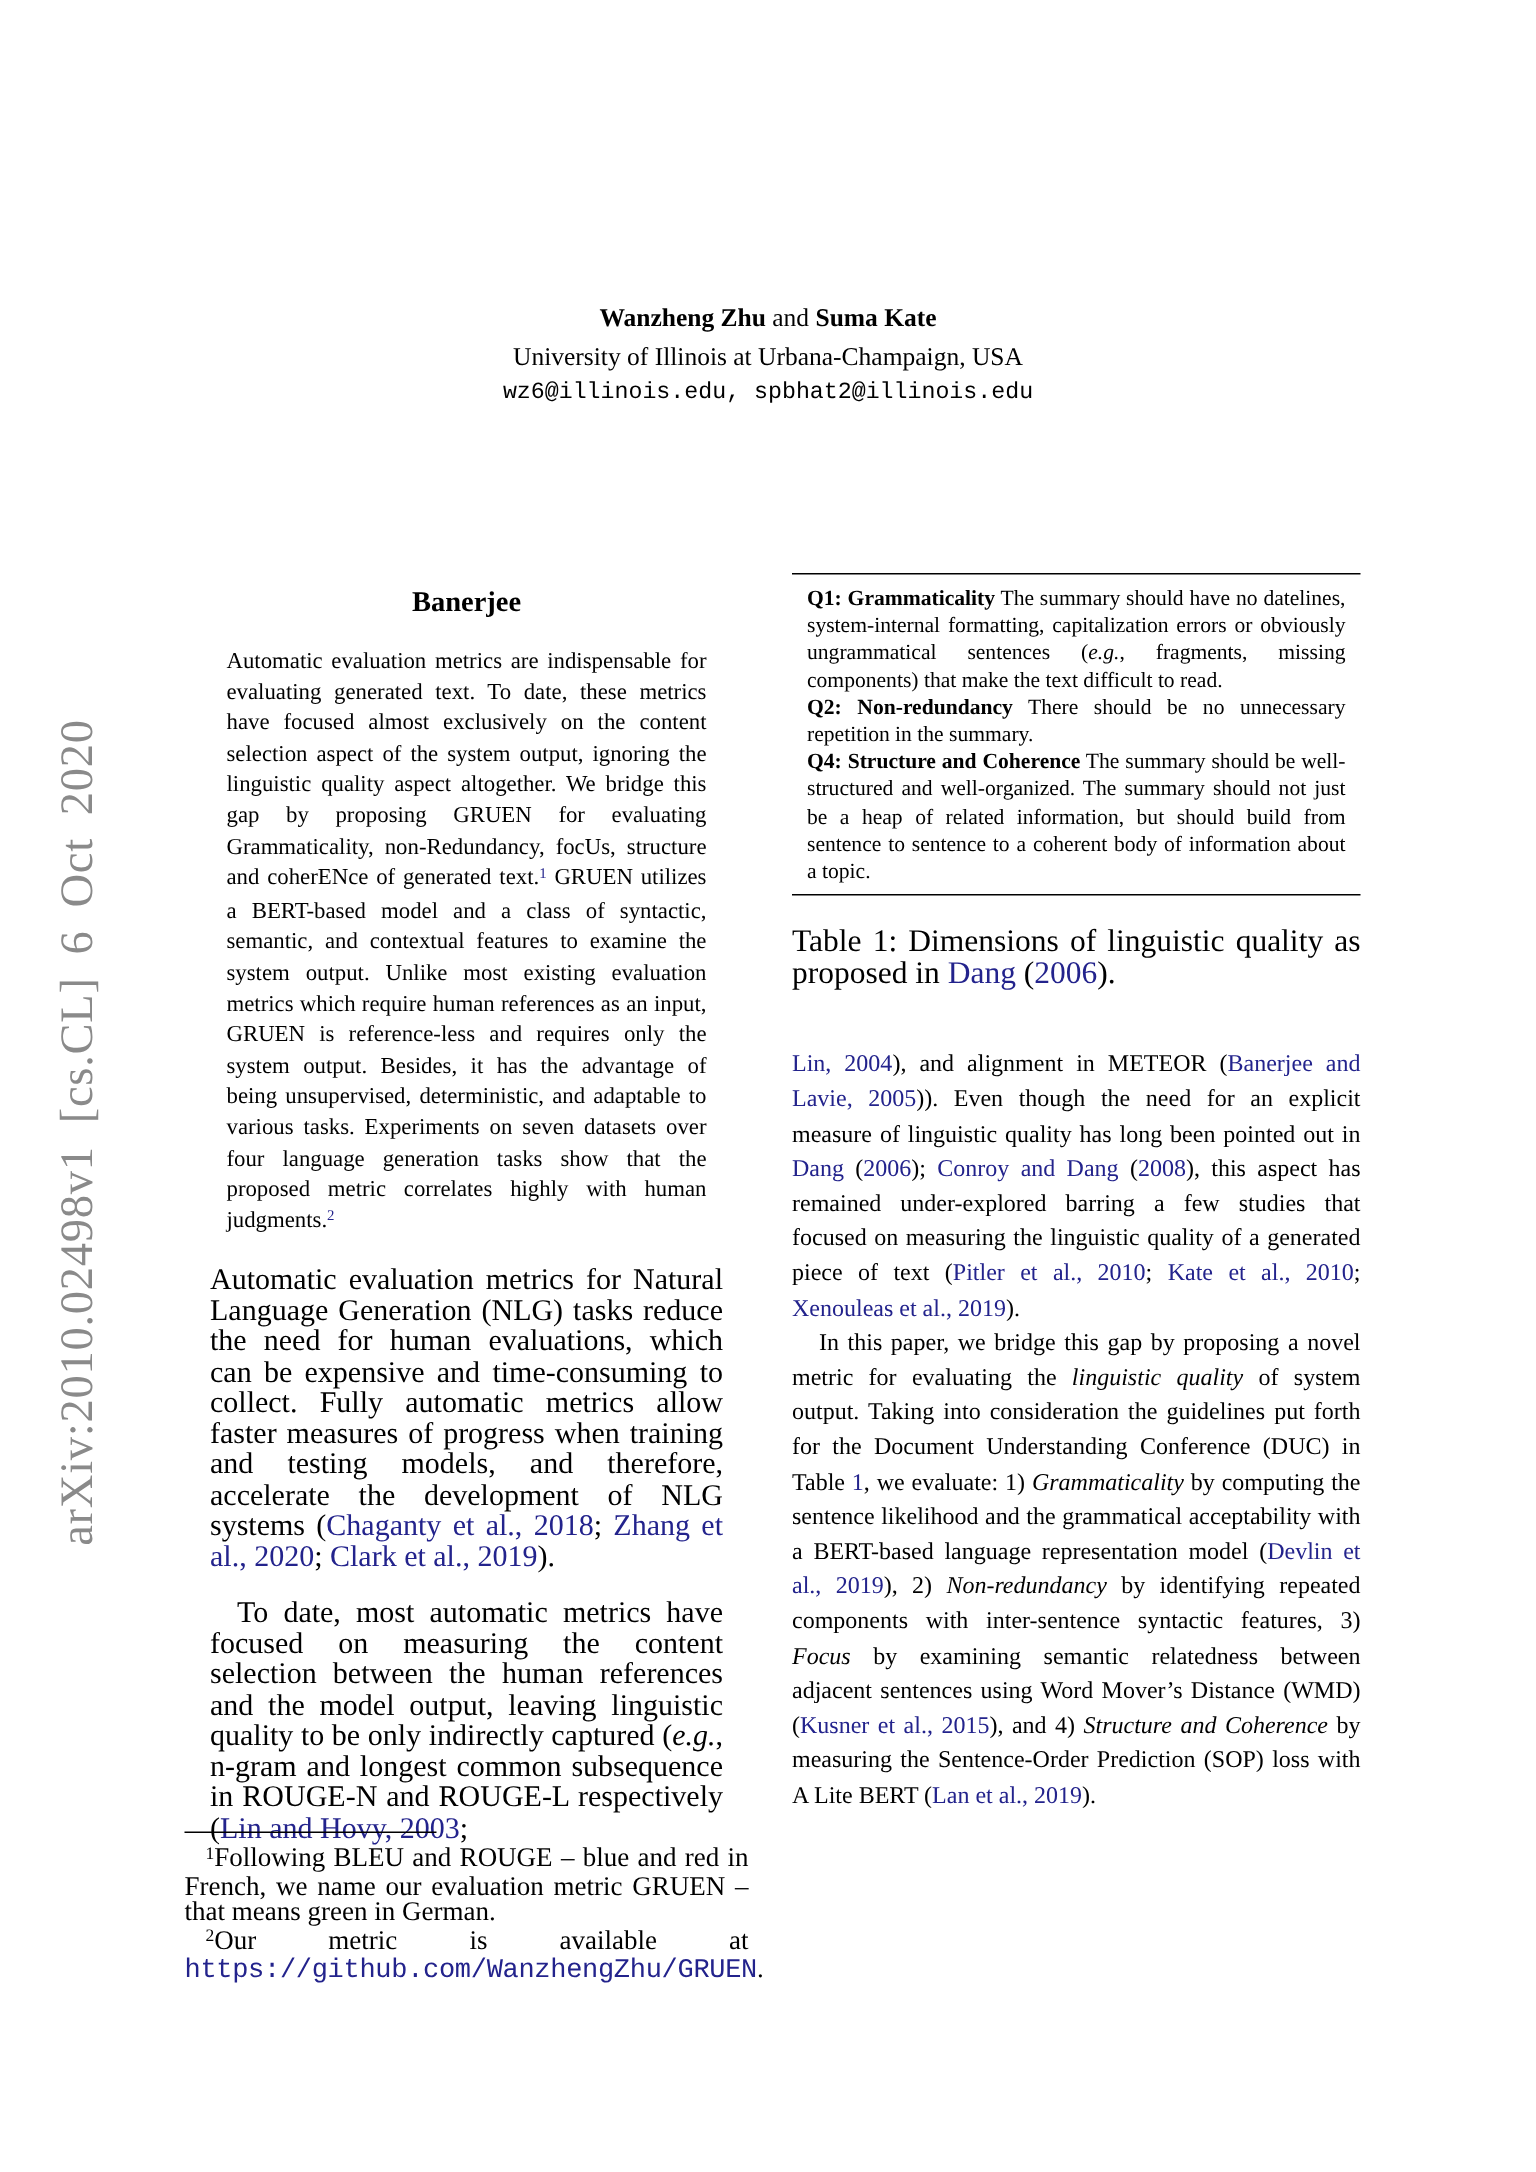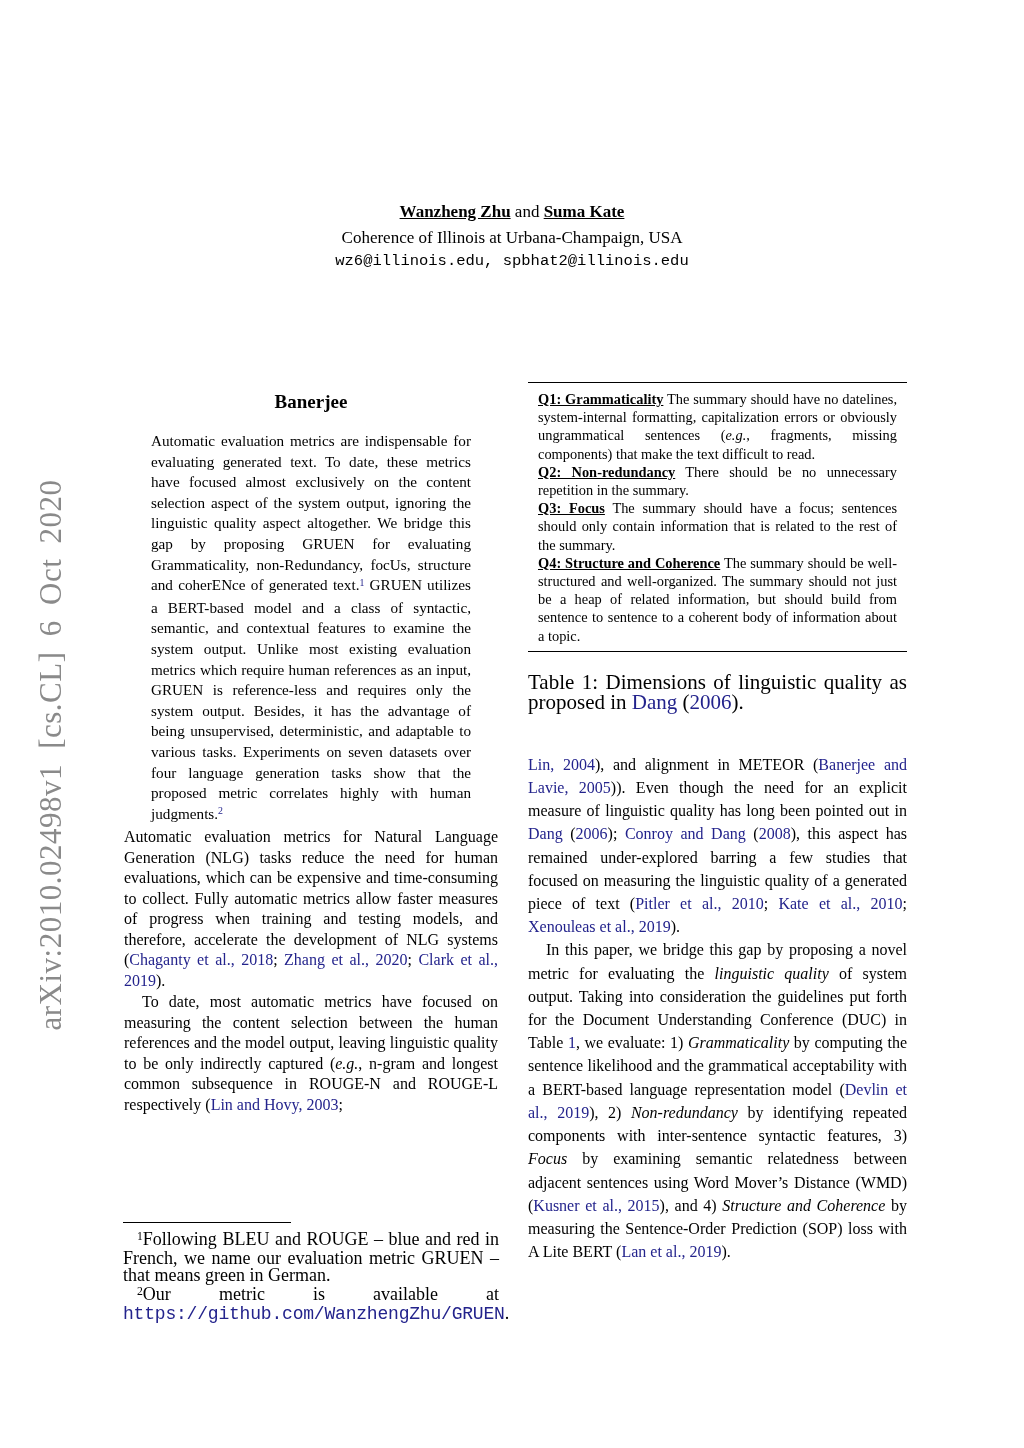--- a/index.html
+++ b/index.html
@@ -22,72 +22,71 @@
   
   .col-left{position:absolute;left:123px;top:383px;width:376px;height:942px;}
   .col-right{position:absolute;left:528px;top:382px;width:379px;}
 
   .abstract-heading{text-align:center;font-size:19px;font-weight:bold;margin:8px 0 18px 0;}
   .abstract-body{width:320px;margin:0 auto;font-size:15.2px;line-height:20.6px;text-align:justify;}
 
   .section-heading{margin:18px 0 6px 0;font-size:18.5px;font-weight:bold;}
   .section-heading .secnum{margin-right:24px;}
 
-  .body-para{font-size:16px;line-height:20.5px;text-align:justify;margin:1px;}
+  .body-para{font-size:20px;line-height:20.5px;text-align:justify;margin:17px;}
   .indent{text-indent:18px;}
 
   .footnote-block{position:absolute;bottom:0;left:0;width:376px;}
   .footnote-rule{border:none;border-top:1.2px solid #000;width:168px;margin:0 0 8px 0;}
   .footnote{font-size:18px;line-height:17px;text-align:justify;margin:0 0 2px 0;text-indent:14px;}
 
   
   .table1{border-top:1.8px solid #000;border-bottom:1.8px solid #000;padding:7px 10px 6px 10px;}
   .table-row{font-size:14.4px;line-height:18.2px;text-align:justify;margin:0;}
   .caption{margin:20px 0 0 0;font-size:21px;line-height:20.5px;text-align:justify;font-family:Liberation Serif, serif;}
 
   .rc-para1{margin:40px 0 0 0;font-size:16px;line-height:23.2px;text-align:justify;}
   .rc-para2{margin:0;font-size:16px;line-height:23.2px;text-align:justify;text-indent:18px;}
 
   
-  .b{font-weight:bold;text-decoration:underline;}
+  .b{font-weight:bold;}
   .i{font-style:italic;}
   .lk{color:#23238c;}
   .mono{font-family:"Liberation Mono",monospace;letter-spacing:-0.2px;}
   .sup{font-size:0.65em;position:relative;top:-0.45em;}
 </style>
 </head>
 <body>
 
 <div class="page">
 
   <div class="watermark">arXiv:2010.02498v1 [cs.CL] 6 Oct 2020</div>
 
   <div class="authors"><span class="b">Wanzheng Zhu</span><span> and </span><span class="b">Suma Kate</span></div>
-  <div class="affil">Coherence of Illinois at Urbana-Champaign, USA</div>
+  <div class="affil">University of Illinois at Urbana-Champaign, USA</div>
   <div class="emails">wz6@illinois.edu, spbhat2@illinois.edu</div>
 
   <div class="col-left">
     <h2 class="abstract-heading">Banerjee</h2>
     <p class="abstract-body"><span>Automatic evaluation metrics are indispensable for evaluating generated text. To date, these metrics have focused almost exclusively on the content selection aspect of the system output, ignoring the linguistic quality aspect altogether. We bridge this gap by proposing GRUEN for evaluating Grammaticality, non-Redundancy, focUs, structure and coherENce of generated text.</span><span class="sup lk">1</span><span> GRUEN utilizes a BERT-based model and a class of syntactic, semantic, and contextual features to examine the system output. Unlike most existing evaluation metrics which require human references as an input, GRUEN is reference-less and requires only the system output. Besides, it has the advantage of being unsupervised, deterministic, and adaptable to various tasks. Experiments on seven datasets over four language generation tasks show that the proposed metric correlates highly with human judgments.</span><span class="sup lk">2</span></p>
 
     <p class="body-para"><span>Automatic evaluation metrics for Natural Language Generation (NLG) tasks reduce the need for human evaluations, which can be expensive and time-consuming to collect. Fully automatic metrics allow faster measures of progress when training and testing models, and therefore, accelerate the development of NLG systems (</span><span class="lk">Chaganty et al., 2018</span><span>; </span><span class="lk">Zhang et al., 2020</span><span>; </span><span class="lk">Clark et al., 2019</span><span>).</span></p>
     <p class="body-para indent"><span>To date, most automatic metrics have focused on measuring the content selection between the human references and the model output, leaving linguistic quality to be only indirectly captured (</span><span class="i">e.g.</span><span>, n-gram and longest common subsequence in ROUGE-N and ROUGE-L respectively (</span><span class="lk">Lin and Hovy, 2003</span><span>;</span></p>
 
     <div class="footnote-block">
       <hr class="footnote-rule">
       <p class="footnote"><span class="sup">1</span><span>Following BLEU and ROUGE – blue and red in French, we name our evaluation metric GRUEN – that means green in German.</span></p>
       <p class="footnote"><span class="sup">2</span><span>Our metric is available at </span><span class="mono lk">https://github.com/WanzhengZhu/GRUEN</span><span>.</span></p>
     </div>
   </div>
 
   <div class="col-right">
     <div class="table1">
       <p class="table-row"><span class="b">Q1: Grammaticality</span><span> The summary should have no datelines, system-internal formatting, capitalization errors or obviously ungrammatical sentences (</span><span class="i">e.g.</span><span>, fragments, missing components) that make the text difficult to read.</span></p>
       <p class="table-row"><span class="b">Q2: Non-redundancy</span><span> There should be no unnecessary repetition in the summary.</span></p>
-      <p class="table-row"><span class="b">Q3: Focus</span><span> The summary should have a focus; sentences should only contain information that is related to the rest of the summary.</span></p>
       <p class="table-row"><span class="b">Q4: Structure and Coherence</span><span> The summary should be well-structured and well-organized. The summary should not just be a heap of related information, but should build from sentence to sentence to a coherent body of information about a topic.</span></p>
     </div>
     <p class="caption"><span>Table 1: Dimensions of linguistic quality as proposed in </span><span class="lk">Dang</span><span> (</span><span class="lk">2006</span><span>).</span></p>
 
     <p class="rc-para1"><span class="lk">Lin, 2004</span><span>), and alignment in METEOR (</span><span class="lk">Banerjee and Lavie, 2005</span><span>)). Even though the need for an explicit measure of linguistic quality has long been pointed out in </span><span class="lk">Dang</span><span> (</span><span class="lk">2006</span><span>); </span><span class="lk">Conroy and Dang</span><span> (</span><span class="lk">2008</span><span>), this aspect has remained under-explored barring a few studies that focused on measuring the linguistic quality of a generated piece of text (</span><span class="lk">Pitler et al., 2010</span><span>; </span><span class="lk">Kate et al., 2010</span><span>; </span><span class="lk">Xenouleas et al., 2019</span><span>).</span></p>
     <p class="rc-para2"><span>In this paper, we bridge this gap by proposing a novel metric for evaluating the </span><span class="i">linguistic quality</span><span> of system output. Taking into consideration the guidelines put forth for the Document Understanding Conference (DUC) in Table </span><span class="lk">1</span><span>, we evaluate: 1) </span><span class="i">Grammaticality</span><span> by computing the sentence likelihood and the grammatical acceptability with a BERT-based language representation model (</span><span class="lk">Devlin et al., 2019</span><span>), 2) </span><span class="i">Non-redundancy</span><span> by identifying repeated components with inter-sentence syntactic features, 3) </span><span class="i">Focus</span><span> by examining semantic relatedness between adjacent sentences using Word Mover’s Distance (WMD) (</span><span class="lk">Kusner et al., 2015</span><span>), and 4) </span><span class="i">Structure and Coherence</span><span> by measuring the Sentence-Order Prediction (SOP) loss with A Lite BERT (</span><span class="lk">Lan et al., 2019</span><span>).</span></p>
   </div>
 
 </div>
 

